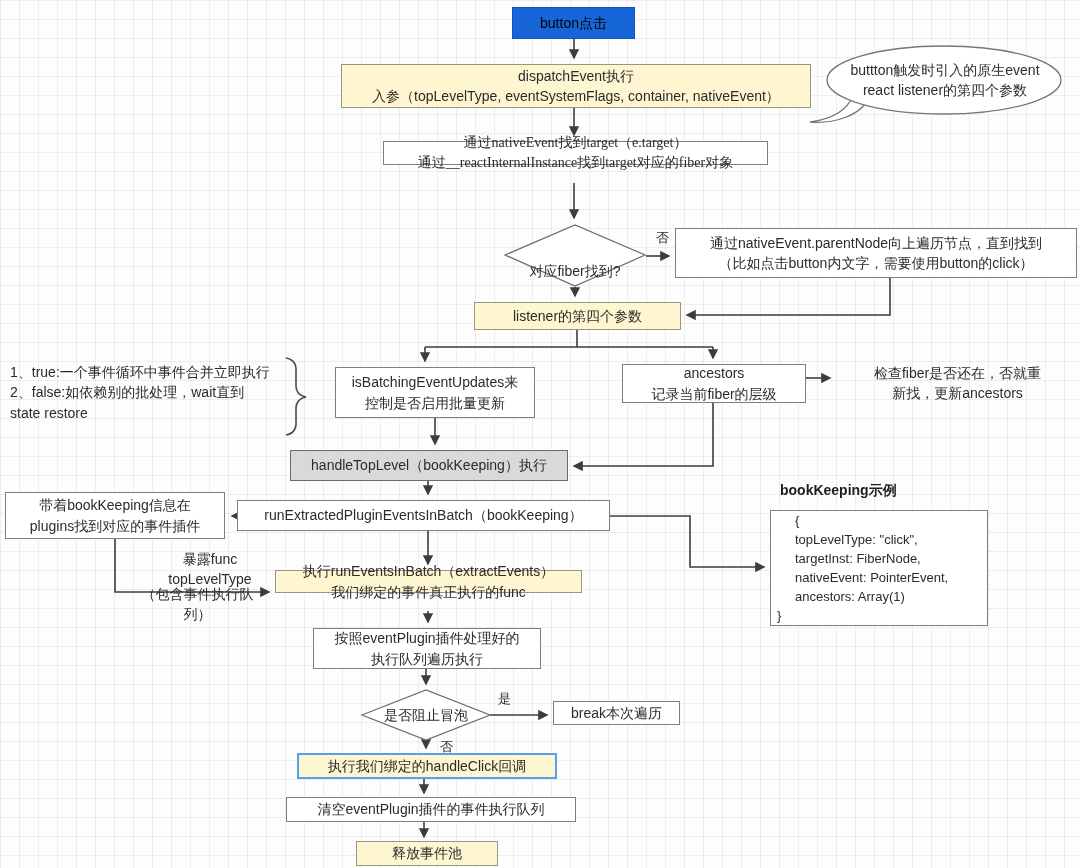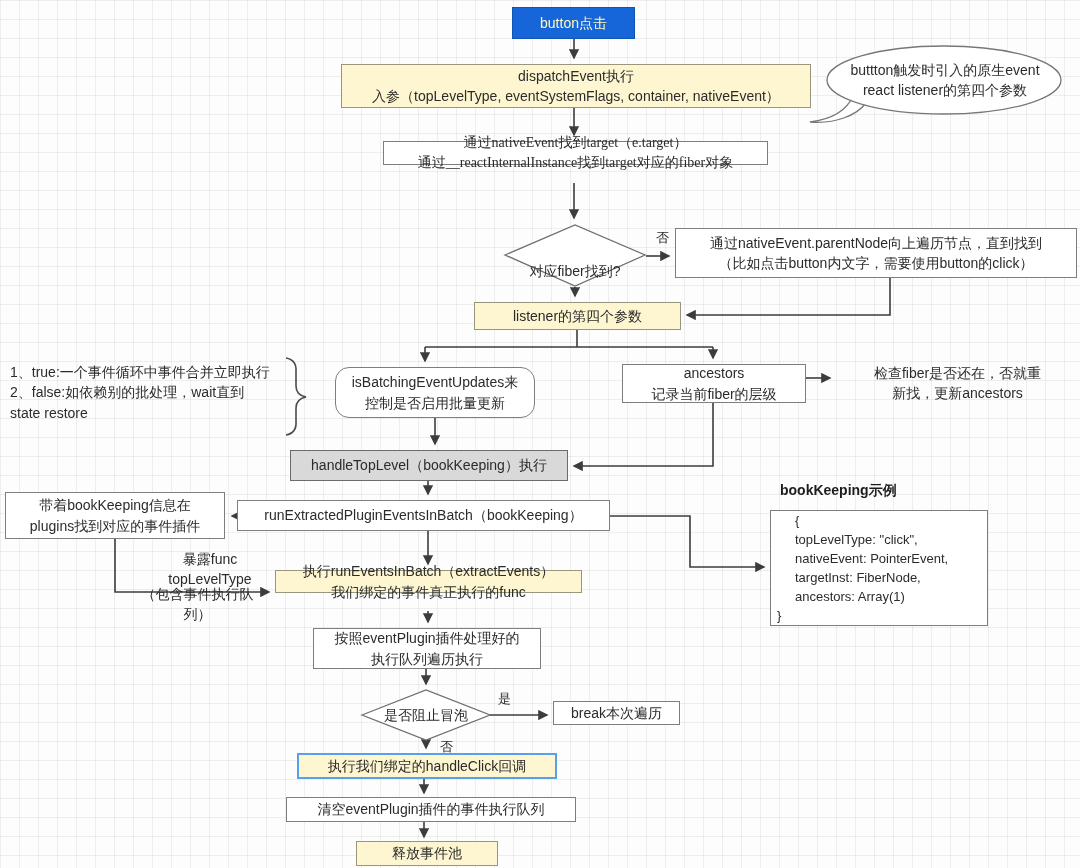--- a/index.html
+++ b/index.html
@@ -22,21 +22,21 @@
     pointer-events:none;
   }
   .node {
     position:absolute; box-sizing:border-box;
     display:flex; flex-direction:column; align-items:center; justify-content:center;
     background:#fff; border:1px solid #7e7e7e;
     font-size:14px; line-height:1.45; color:#2b2b2b; text-align:center;
     padding:1px 4px;
   }
   .yellow  { background:#fdf6d0; border-color:#9a967e; }
-  .blue    { background:#1766d9; border-color:#0f55b4; color:#fef9c3; font-size:14px; }
+  .blue    { background:#1766d9; border-color:#0f55b4; color:#000000; font-size:14px; }
   .grayfill{ background:#d9d9d9; border-color:#6b6b6b; }
   .blueframe { background:#fdf6d0; border:2px solid #58a0ee; }
   .plain   { border:none; background:transparent; padding:0; }
   .leftalign { align-items:flex-start; text-align:left; }
   .codebox {
     align-items:stretch; text-align:left; justify-content:center;
     font-size:13px; line-height:19px; padding:4px 6px;
   }
   .codebox .ind { padding-left:18px; }
   .edge-label { position:absolute; font-size:13px; color:#2b2b2b; }
@@ -122,21 +122,21 @@
   <div class="node yellow" style="left:474px; top:302px; width:207px; height:28px;">
     <span>listener的第四个参数</span>
   </div>
 
   <div class="node plain leftalign" style="left:10px; top:362px; width:275px; height:72px; justify-content:flex-start;">
     <span>1、true:一个事件循环中事件合并立即执行</span>
     <span>2、false:如依赖别的批处理，wait直到</span>
     <span>state restore</span>
   </div>
 
-  <div class="node" style="left:335px; top:367px; width:200px; height:51px;border-radius:14px;">
+  <div class="node" style="left:335px; top:367px; width:200px; height:51px;">
     <span>isBatchingEventUpdates来</span>
     <span>控制是否启用批量更新</span>
   </div>
 
   <div class="node" style="left:622px; top:364px; width:184px; height:39px;">
     <span>ancestors</span>
     <span>记录当前fiber的层级</span>
   </div>
 
   <div class="node plain" style="left:835px; top:362px; width:245px; height:42px;">
@@ -169,22 +169,22 @@
   <div class="node yellow" style="left:275px; top:570px; width:307px; height:23px;">
     <span>执行runEventsInBatch（extractEvents）</span>
     <span>我们绑定的事件真正执行的func</span>
   </div>
 
   <span class="title-label" style="left:780px; top:482px;">bookKeeping示例</span>
 
   <div class="node codebox" style="left:770px; top:510px; width:218px; height:116px;">
     <div class="ind">{</div>
     <div class="ind">topLevelType: "click",</div>
+    <div class="ind">targetInst: FiberNode,</div>
     <div class="ind">nativeEvent: PointerEvent,</div>
-    <div class="ind">targetInst: FiberNode,</div>
     <div class="ind">ancestors: Array(1)</div>
     <div>}</div>
   </div>
 
   <div class="node" style="left:313px; top:628px; width:228px; height:41px;">
     <span>按照eventPlugin插件处理好的</span>
     <span>执行队列遍历执行</span>
   </div>
 
   <div class="node plain" style="left:362px; top:700px; width:128px; height:30px;">

